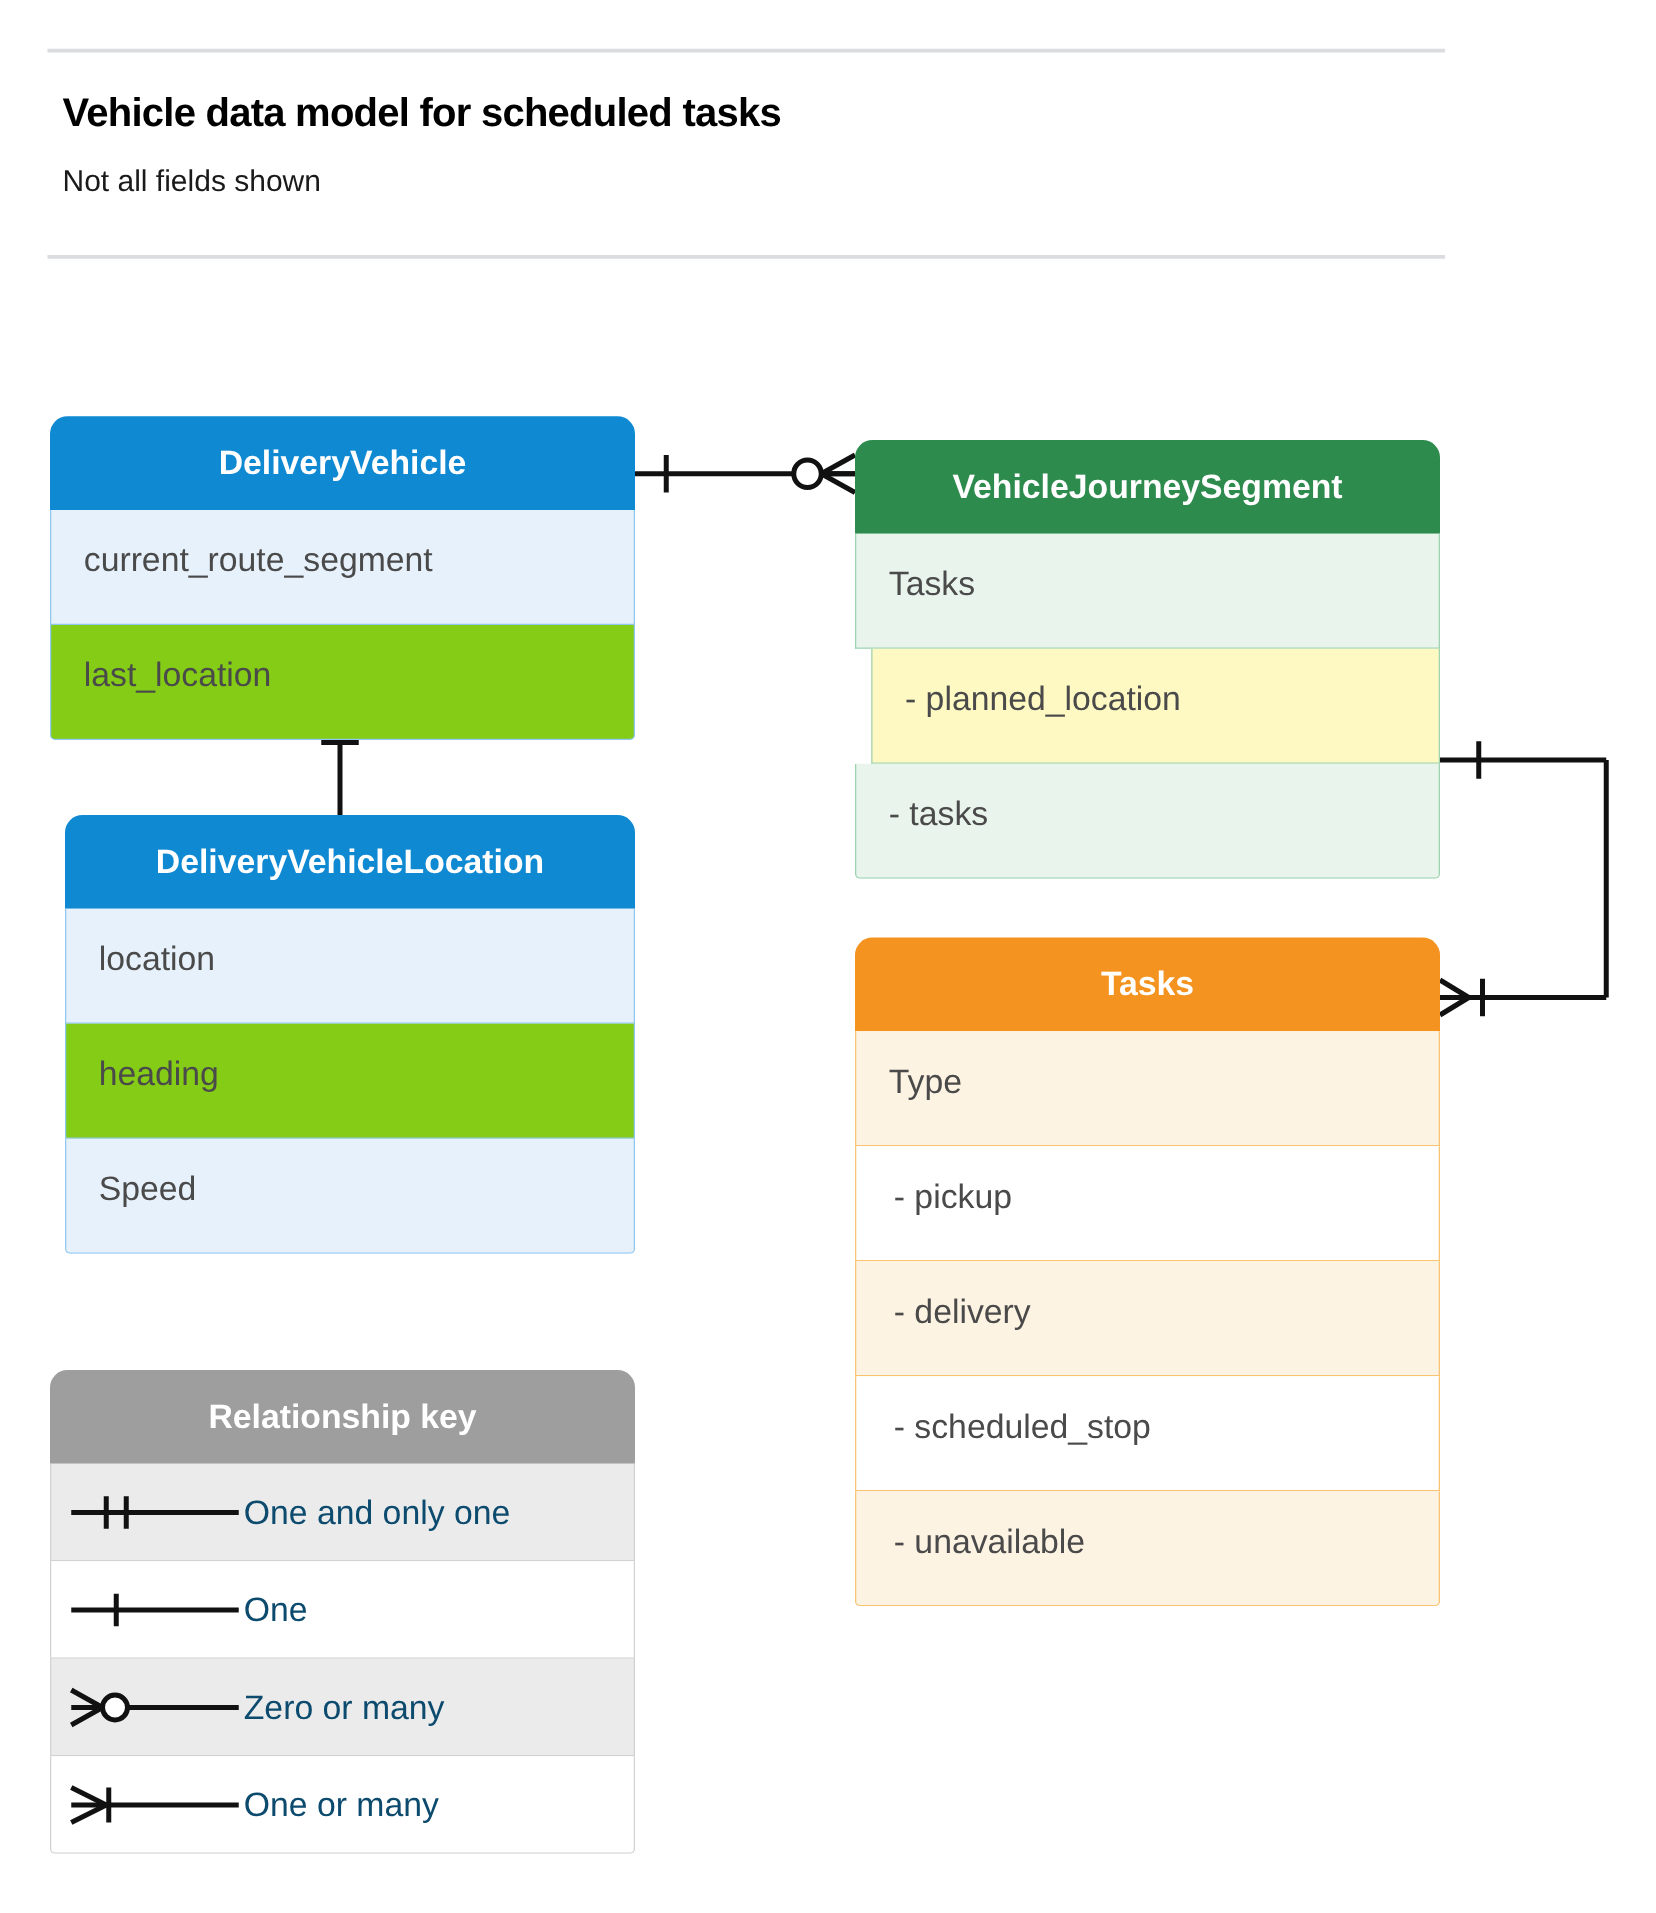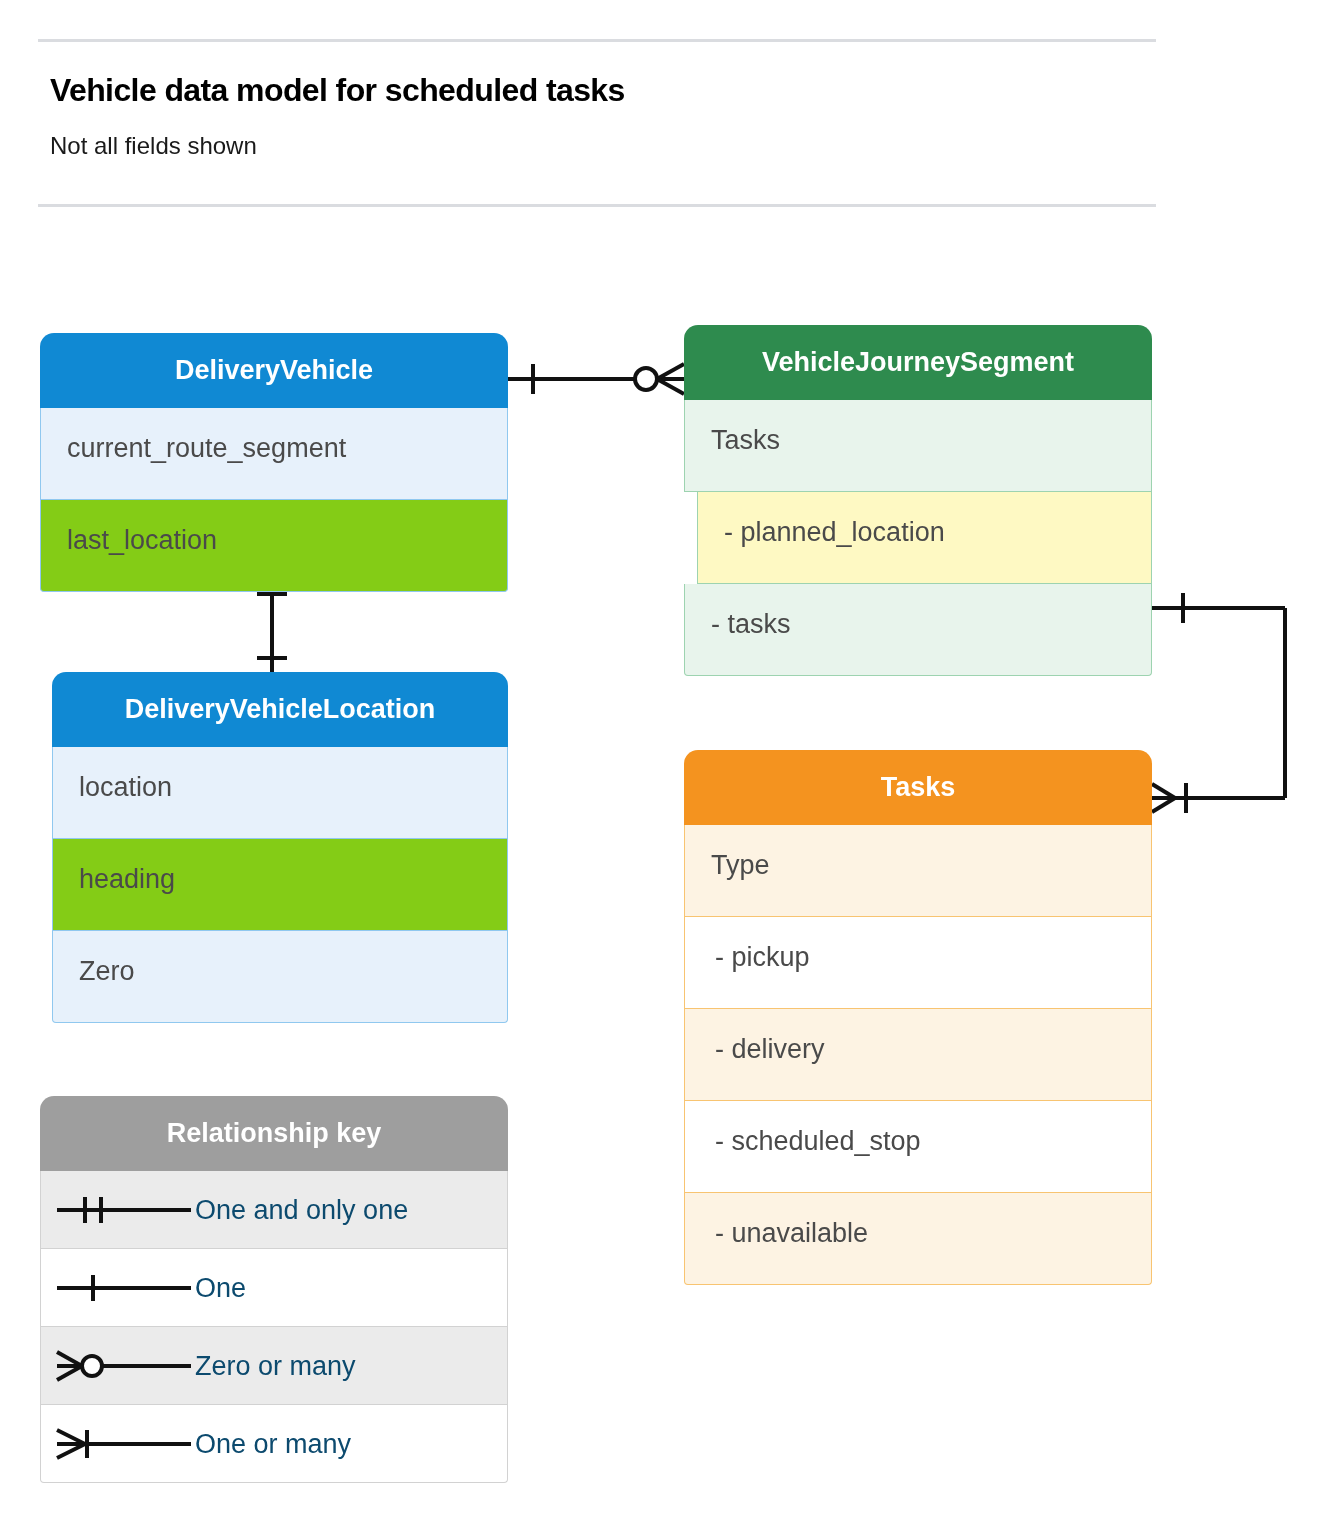--- a/index.html
+++ b/index.html
@@ -116,23 +116,23 @@
     justify-content: flex-start;
   }
   .legend-label {
     font-size: 27px;
     color: #0c4a6e;
     white-space: nowrap;
   }
 
   
   #ent-delivery-vehicle          { left: 40px;  top: 333px; }
-  #ent-delivery-vehicle-location { left: 40px;  top: 672px; padding-left: 12px; }
+  #ent-delivery-vehicle-location { left: 40px;  top: 652px; padding-left: 12px; }
   #ent-relationship-key          { left: 40px;  top: 1096px; }
-  #ent-vehicle-journey-segment   { left: 684px; top: 325px; }
+  #ent-vehicle-journey-segment   { left: 684px; top: 352px; }
   #ent-tasks                     { left: 684px; top: 750px; }
 
   
   #connectors {
     position: absolute;
     left: 0; top: 0;
     width: 1325px;
     height: 1530px;
     pointer-events: none;
   }
@@ -185,21 +185,21 @@
 <div class="entity theme-blue" id="ent-delivery-vehicle">
   <div class="entity-title">DeliveryVehicle</div>
   <div class="entity-row alt">current_route_segment</div>
   <div class="entity-row plain">last_location</div>
 </div>
 
 <div class="entity theme-blue" id="ent-delivery-vehicle-location">
   <div class="entity-title">DeliveryVehicleLocation</div>
   <div class="entity-row alt">location</div>
   <div class="entity-row plain">heading</div>
-  <div class="entity-row alt">Zero</div>
+  <div class="entity-row alt">Speed</div>
 </div>
 
 <div class="entity theme-green" id="ent-vehicle-journey-segment">
   <div class="entity-title">VehicleJourneySegment</div>
   <div class="entity-row alt">Tasks</div>
   <div class="entity-row plain">-  planned_location</div>
   <div class="entity-row alt">- tasks</div>
 </div>
 
 <div class="entity theme-orange" id="ent-tasks">

